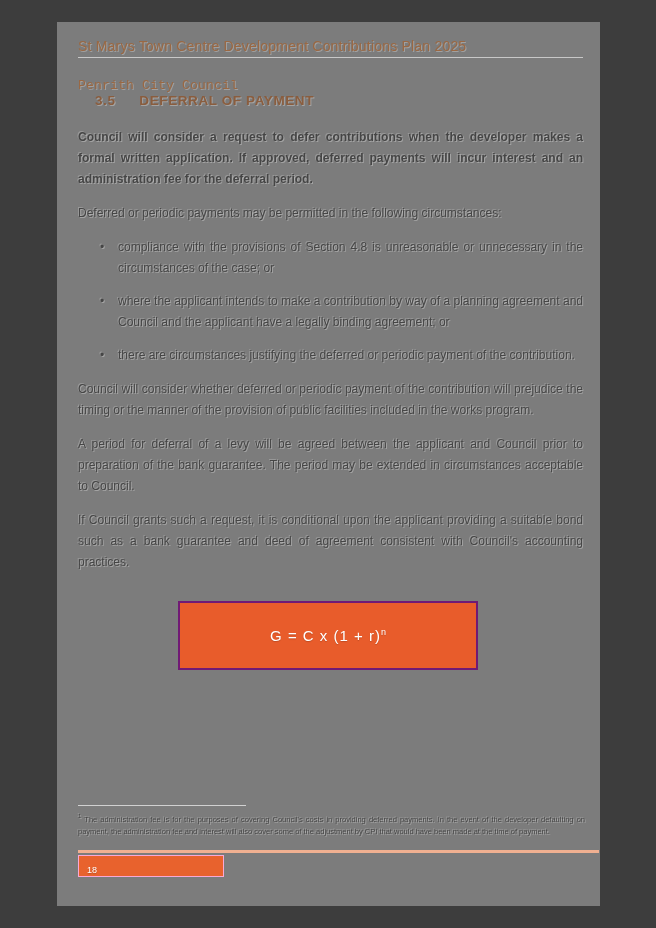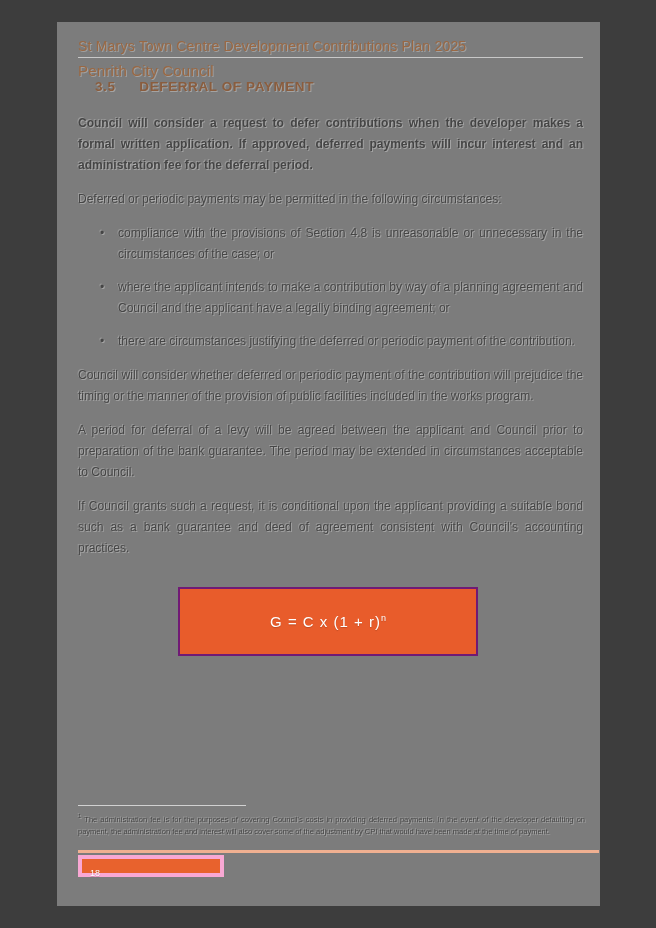--- a/index.html
+++ b/index.html
@@ -10,21 +10,21 @@
   .content { padding:16px 17px 0 21px; }
 
   
   .emboss { color:#454545;
             text-shadow:1px 1px 0 rgba(255,255,255,0.30), -1px -1px 0 rgba(255,255,255,0.22); }
   .hdr    { color:#9a6843;
             text-shadow:1px 1px 0 rgba(255,255,255,0.28); }
 
   .hdr-title { font-size:14px; letter-spacing:0.2px; }
   .hdr-divider { margin-top:3px; border-top:1px solid rgba(225,225,225,0.75); }
-  .hdr-subtitle { font-size:15px; margin-top:4px; letter-spacing:0.2px; }
+  .hdr-subtitle { font-size:13px; margin-top:20px; letter-spacing:0.2px;font-family:Liberation Mono, monospace; }
 
   .section-heading { font-size:13.5px; font-weight:bold;
                      letter-spacing:0.6px; color:#8a5d3e;
                      text-shadow:1px 1px 0 rgba(255,255,255,0.30); }
   .section-heading .num { display:inline-block; margin-left:17px; width:40px; }
 
   .para { margin-top:13px; font-size:12px; line-height:21px; text-align:justify; }
   .para:first-of-type { margin-top:19px;font-weight:bold; }
 
   ul.blist { list-style:none; margin-top:13px; }
@@ -41,21 +41,21 @@
 
   .footnote-rule { position:absolute; left:21px; top:783px; width:168px;
                    border-top:1px solid rgba(230,230,230,0.8); }
   .footnote { position:absolute; left:21px; top:788px; width:507px;
               font-size:7.5px; line-height:12px; text-align:justify; }
   .footnote sup { font-size:6px; vertical-align:super; }
 
   .footer-line { position:absolute; left:21px; top:828px; width:521px; height:3px;
                  background:#f0b091; }
   .pagenum-box { position:absolute; left:21px; top:833px; width:146px; height:22px;
-                 background:#e8622d; border:4px solid #f9a8d4;
+                 background:#e8622d; border:1px solid #f9a8d4;
                  padding:3px 0 0 8px; }
   .pagenum-box .num { color:#ffffff; font-size:9px;
                       text-shadow:0 1px 1px rgba(0,0,0,0.2); }
 </style>
 </head>
 <body>
 
 <div class="page">
   <div class="content">
 

